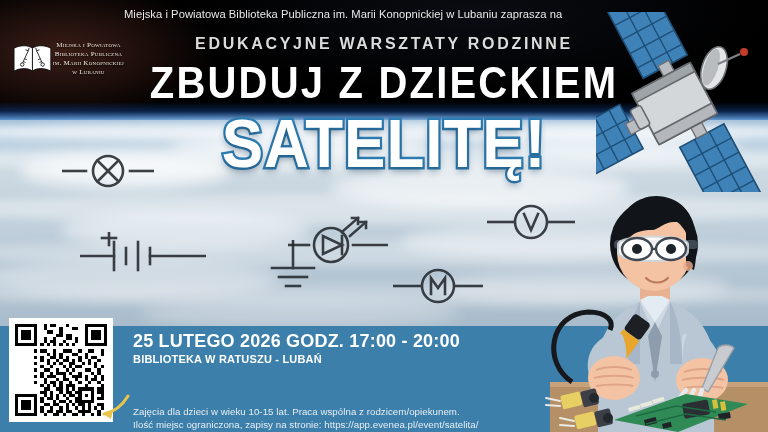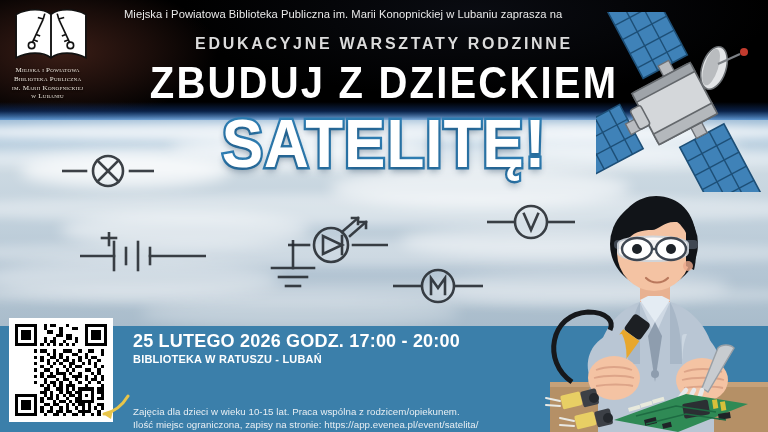--- a/index.html
+++ b/index.html
@@ -30,21 +30,21 @@
     position:absolute;left:0;top:120px;width:768px;height:312px;
     background:
       linear-gradient(to bottom, #9ebcd6 0%, #b9cfe0 7%, #ccd9e2 16%, #c3d2dd 30%, #b5c6d4 48%, #a9bccb 66%, #9fb4c5 85%, #97adc0 100%);
   }
   .cloud{position:absolute;border-radius:50%;filter:blur(7px);pointer-events:none;}
   .hz-band{position:absolute;left:-10%;width:120%;border-radius:50%;filter:blur(5px);}
 
   
   .logo-wrap{
     position:absolute;left:12px;top:2px;width:112px;height:112px;
-    display:flex;flex-direction:column;align-items:flex-start;
+    display:flex;flex-direction:row;align-items:center;
   }
   .logo-mark{width:78px;height:62px;}
   .logo-cap{
     margin-top:2px;text-align:center;color:#efe7dd;
     font-family:"Liberation Serif",serif;
     font-size:7.1px;line-height:8.8px;font-variant:small-caps;
     letter-spacing:.25px;white-space:nowrap;
     text-shadow:0 1px 2px #000;
   }
 

